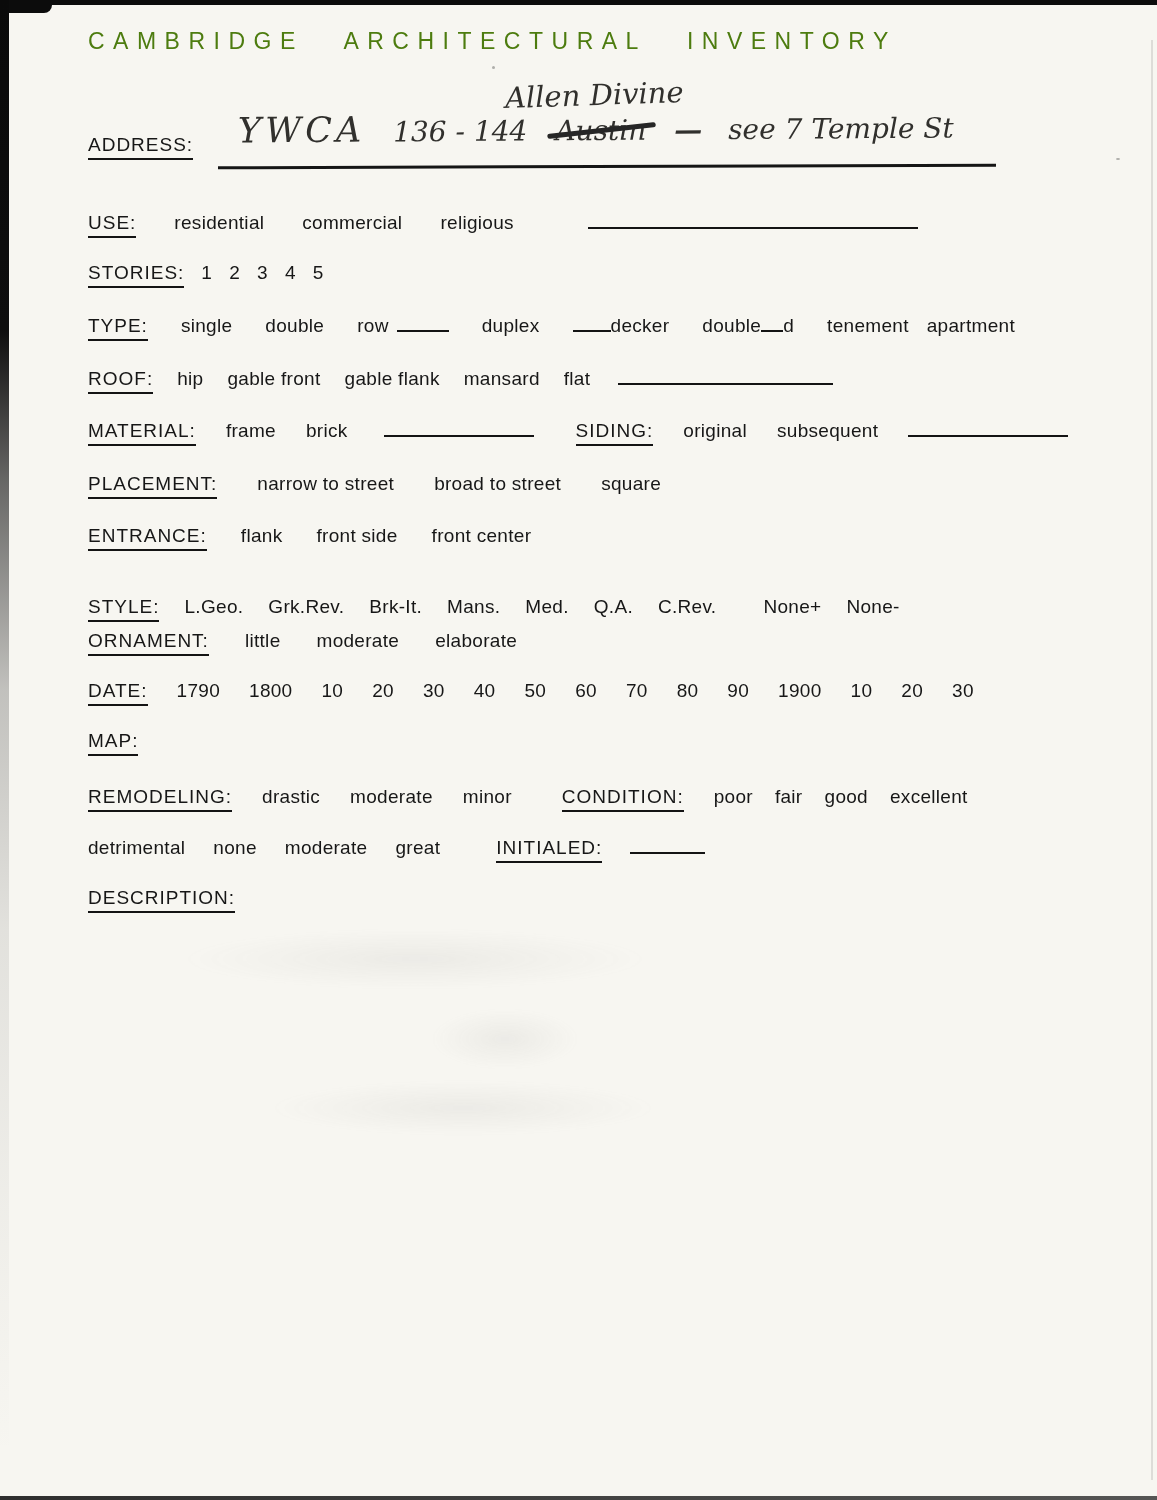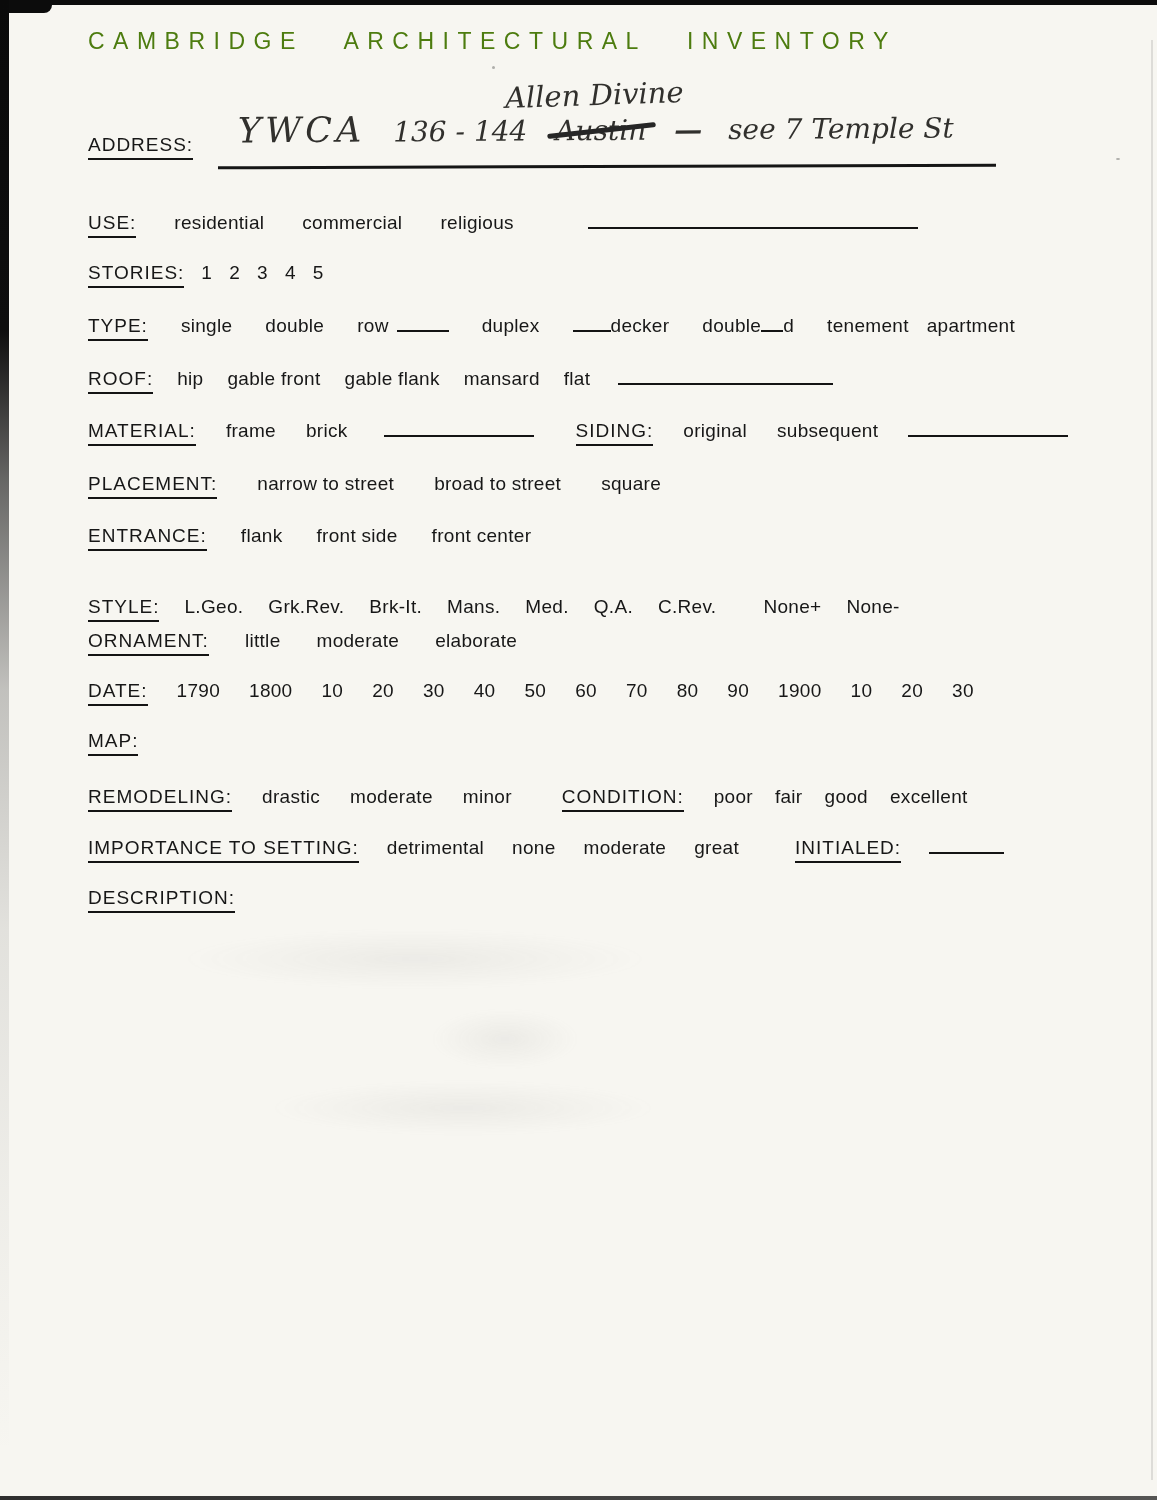--- a/index.html
+++ b/index.html
@@ -197,21 +197,20 @@
     <span class="label" style="margin-left:20px;">CONDITION:</span>
     <span class="group" style="gap:22px;">
       <span class="opt">poor</span>
       <span class="opt">fair</span>
       <span class="opt">good</span>
       <span class="opt">excellent</span>
     </span>
   </div>
 
   <div class="row" style="top:837px;gap:28px;">
-    <span class="label">IMPORTANCE TO SETTING:</span>
     <span class="opt">detrimental</span>
     <span class="opt">none</span>
     <span class="opt">moderate</span>
     <span class="opt">great</span>
     <span class="label" style="margin-left:28px;">INITIALED:</span>
     <span class="blank" style="width:75px;margin-left:0px;"></span>
   </div>
 
   <div class="row" style="top:887px;">
     <span class="label">DESCRIPTION:</span>

